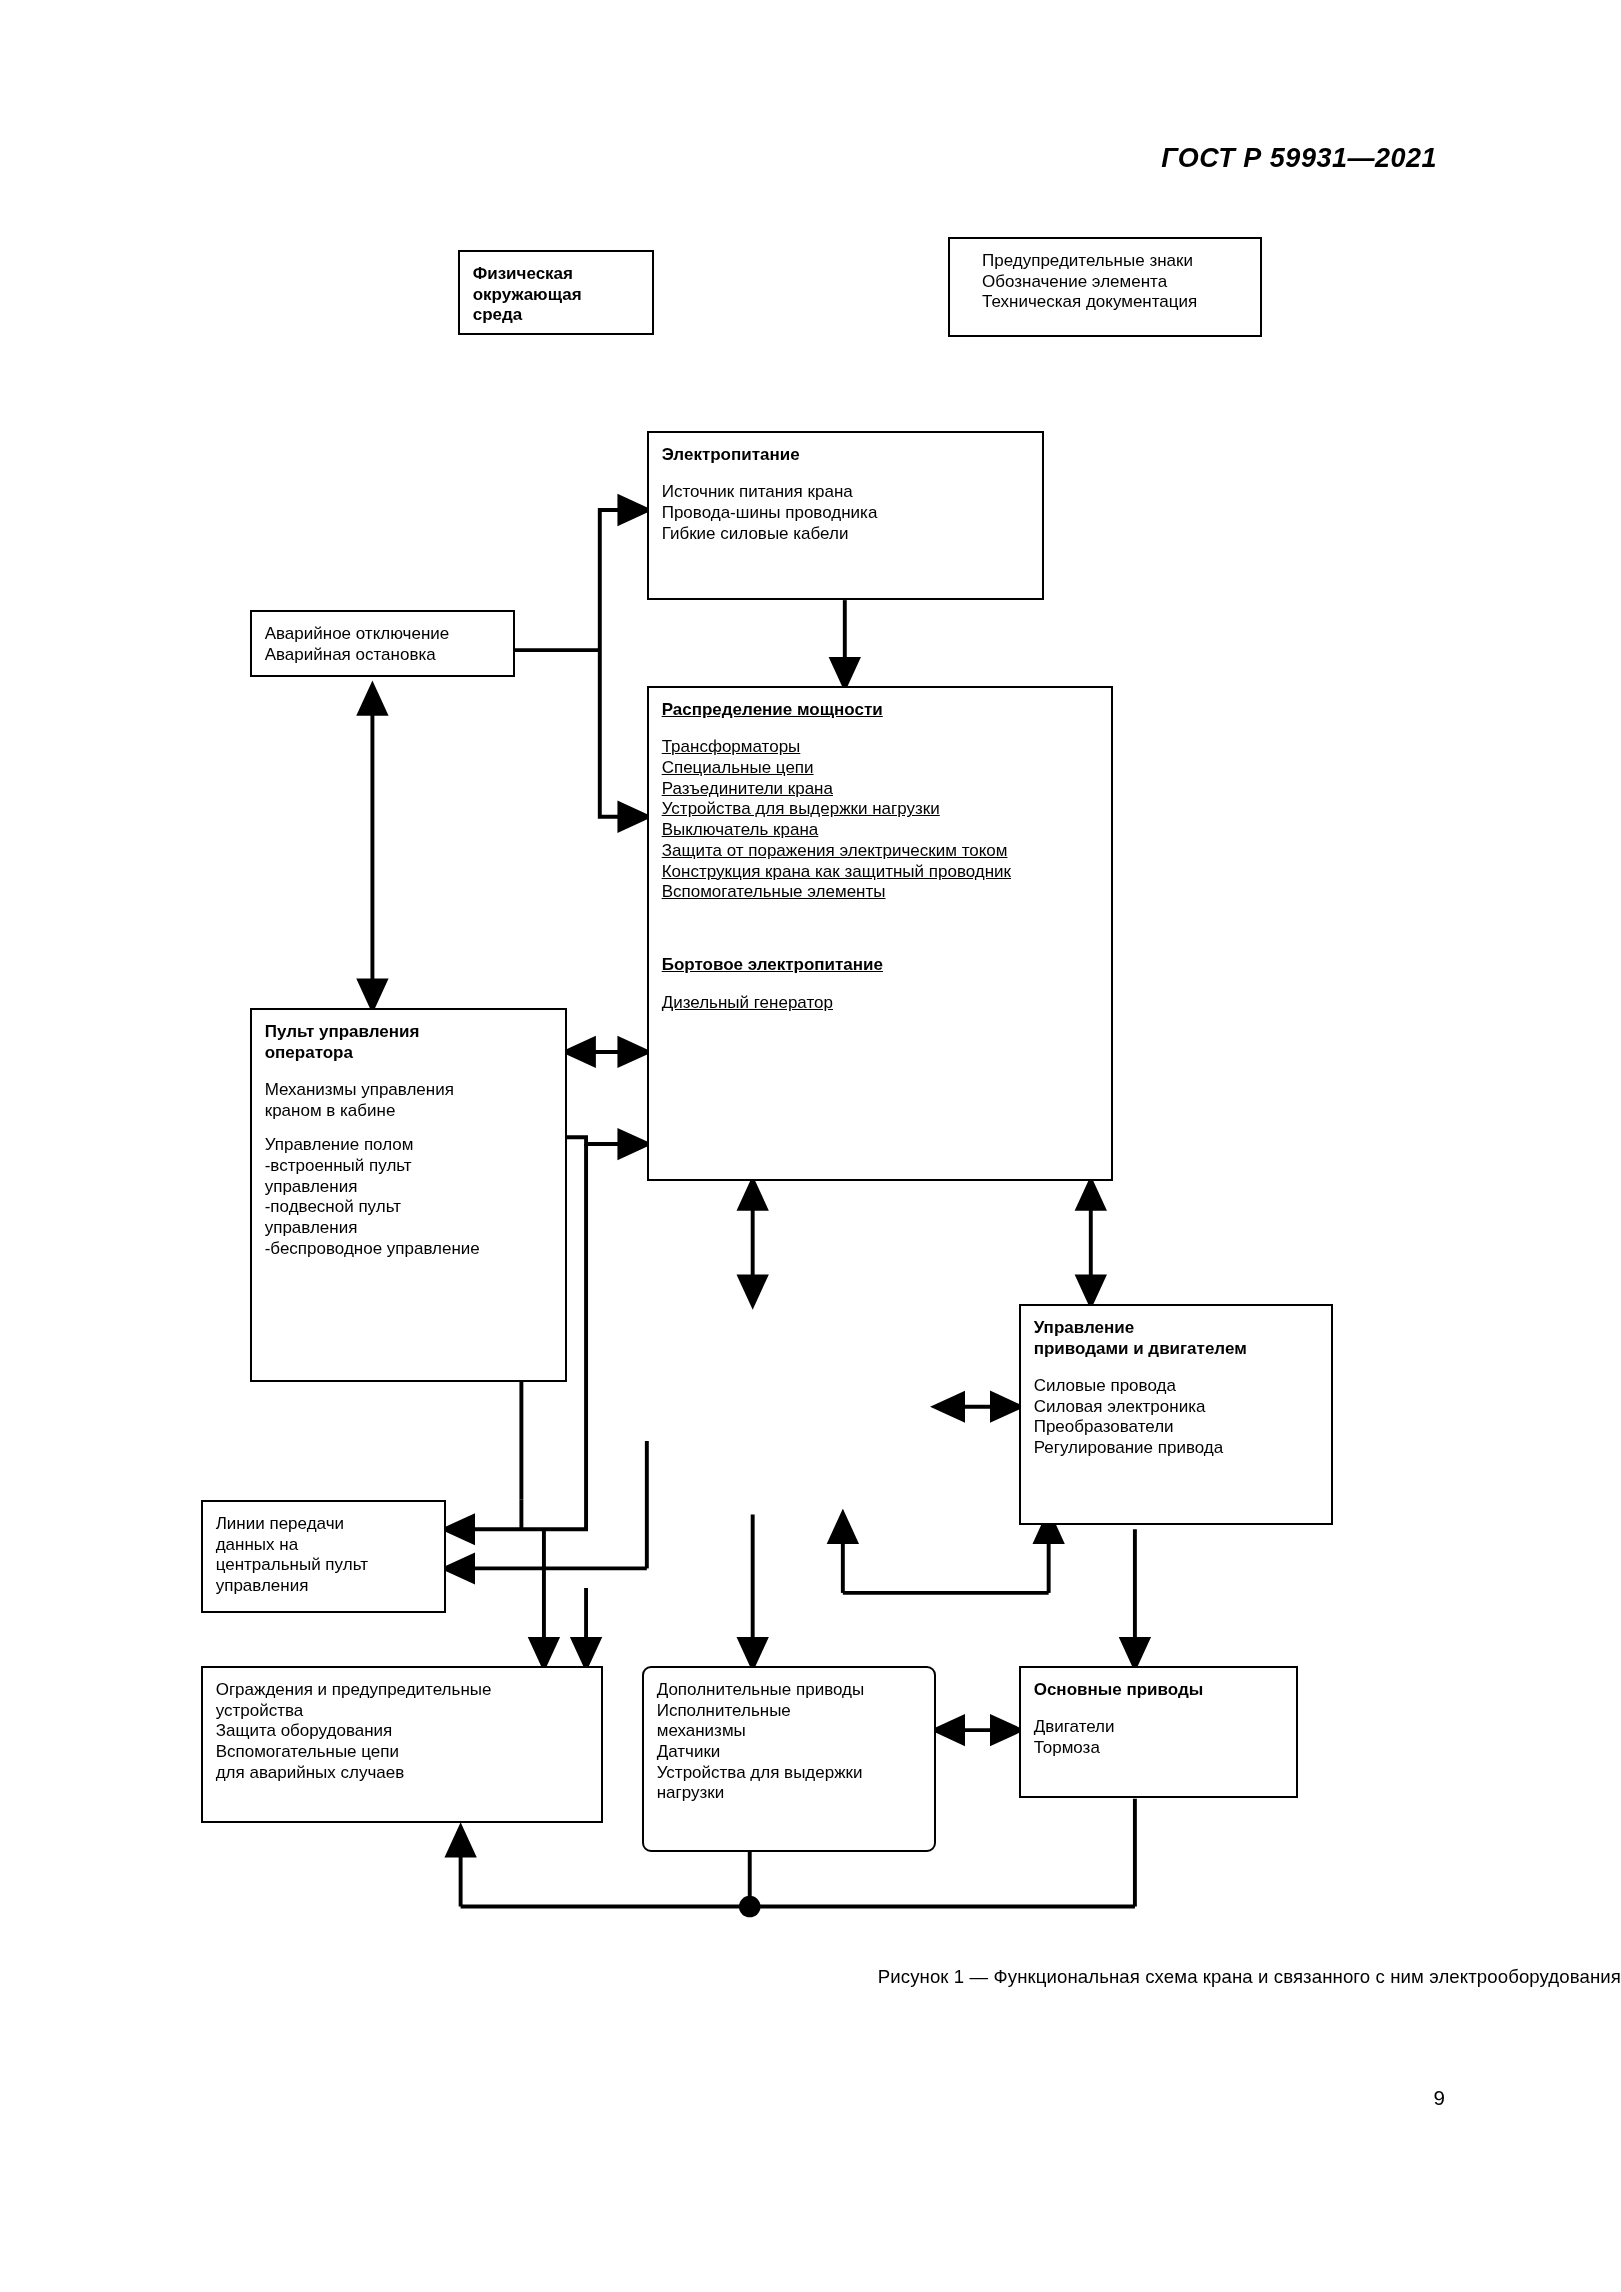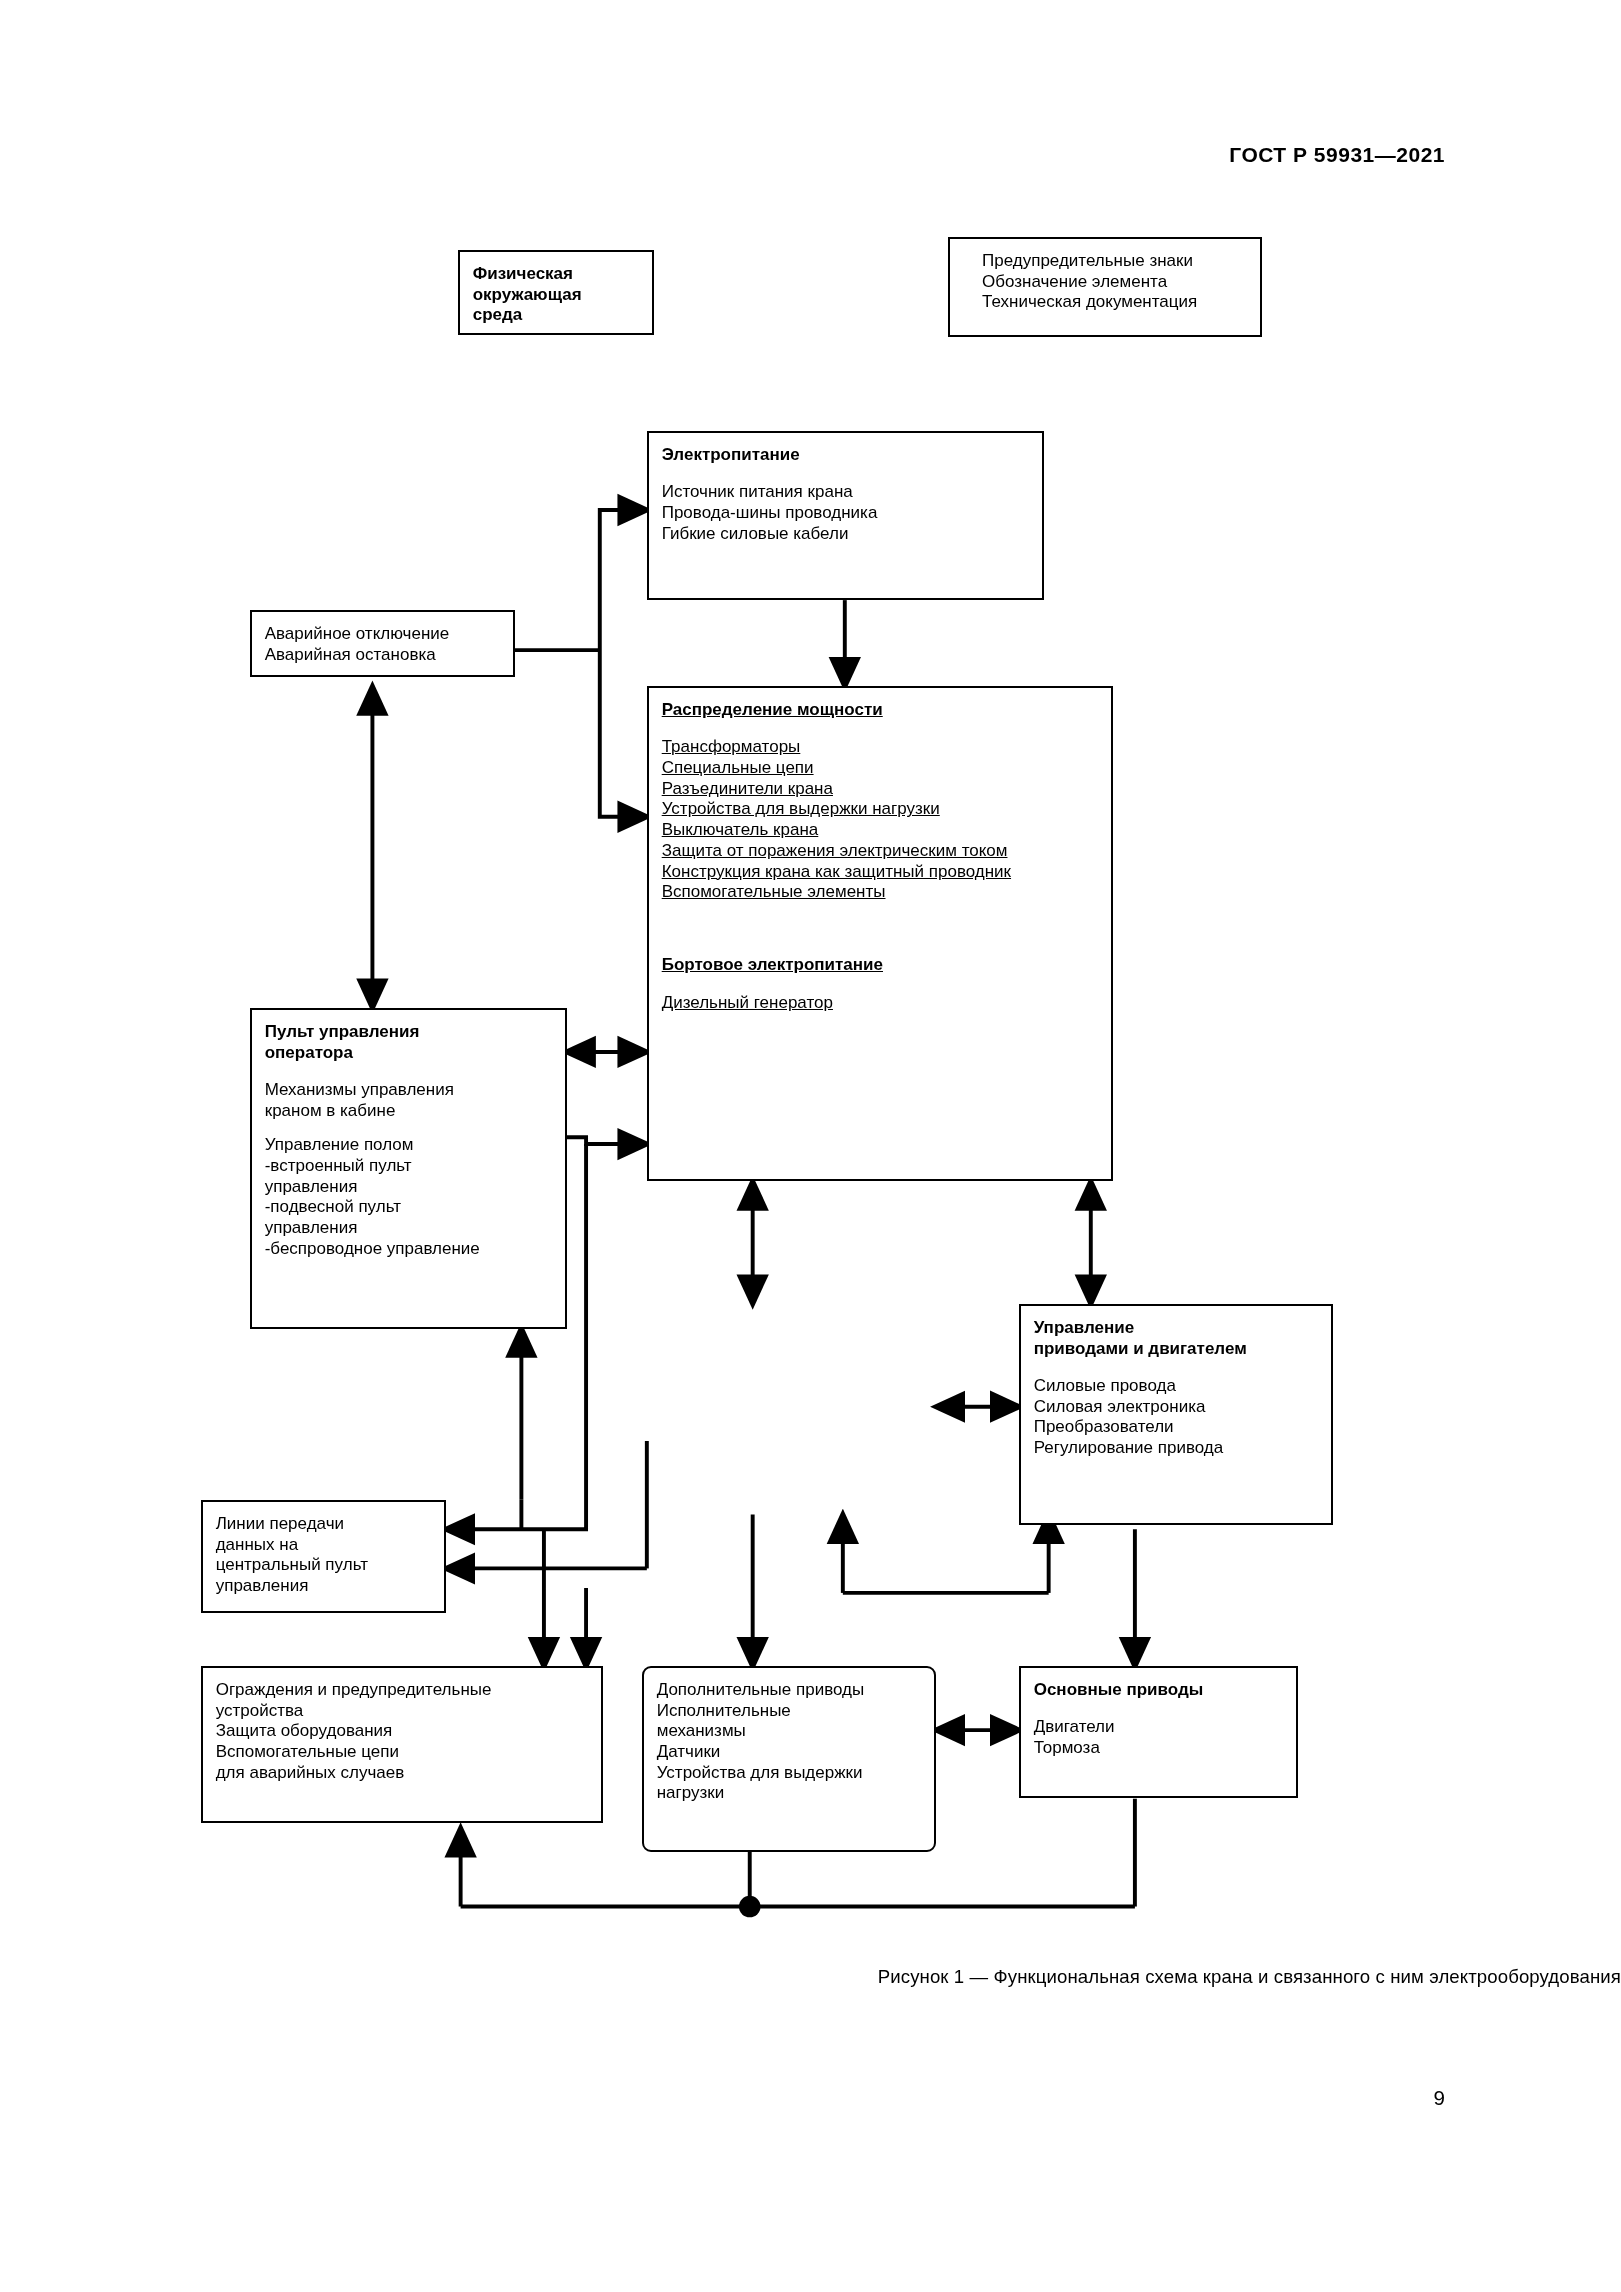--- a/index.html
+++ b/index.html
@@ -18,25 +18,26 @@
   }
   .page {
     position: absolute;
     inset: 0;
     width: 1621px;
     height: 2293px;
   }
   .doc-header {
     position: absolute;
     top: 143px;
-    right: 176px;
-    font-size: 21px;
+    right: 184px;
+    font-size: 27px;
     font-weight: bold;
     letter-spacing: 0.5px;
     white-space: nowrap;
+    font-style: italic;
   }
   .figure-caption {
     position: absolute;
     top: 1966px;
     left: 0;
     width: 1621px;
     text-align: right;
     font-size: 18.6px;
     letter-spacing: 0.1px;
   }
@@ -185,21 +186,21 @@
 Разъединители крана
 Устройства для выдержки нагрузки
 Выключатель крана
 Защита от поражения электрическим током
 Конструкция крана как защитный проводник
 Вспомогательные элементы</div>
       <div class="subtitle">Бортовое электропитание</div>
       <div class="node-lines">Дизельный генератор</div>
     </div>
 
-    <div class="node" style="left:250px; top:1008px; width:317px; height:321px;">
+    <div class="node" style="left:250px; top:1008px; width:317px; height:374px;">
       <div class="node-title">Пульт управления
 оператора</div>
       <div class="node-lines">Механизмы управления
 краном в кабине</div>
       <div class="spacer-gap"></div>
       <div class="node-lines">Управление полом
 -встроенный пульт
 управления
 -подвесной пульт
 управления

